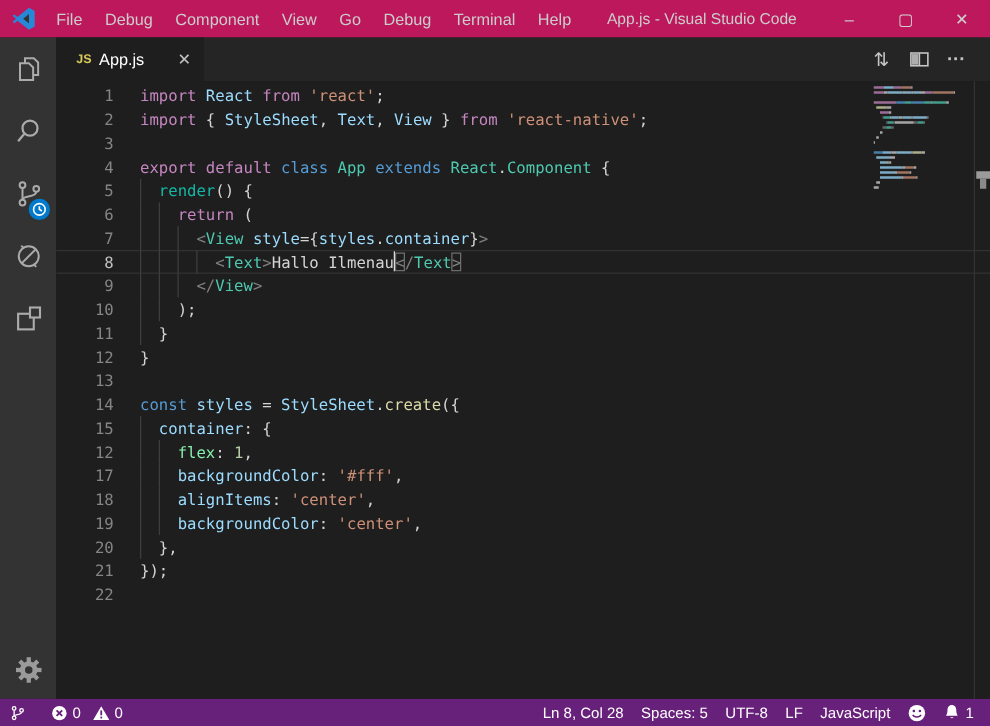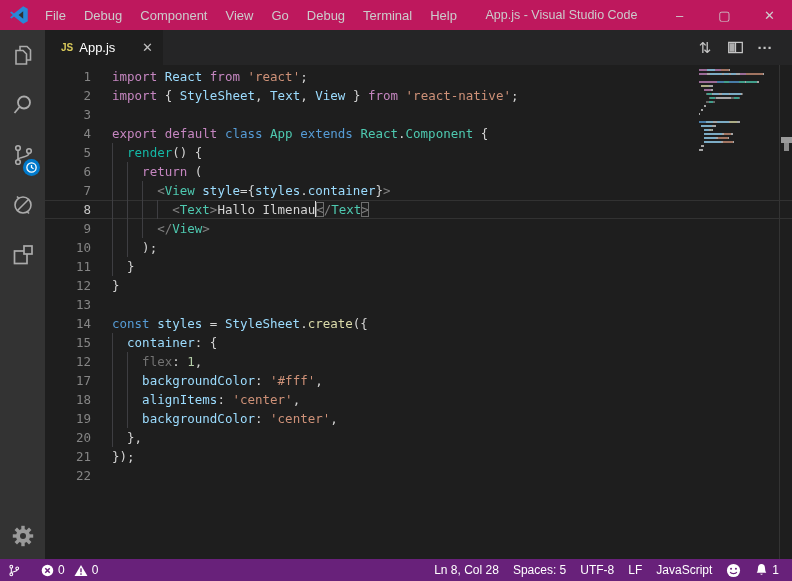--- a/index.html
+++ b/index.html
@@ -247,21 +247,21 @@
             <div class="line">
               <span class="ln">14</span>
               <span class="lc"><span style="color: rgb(86, 156, 214);">const </span><span style="color: rgb(156, 220, 254);">styles</span><span style="color: rgb(212, 212, 212);"> = </span><span style="color: rgb(156, 220, 254);">StyleSheet</span><span style="color: rgb(212, 212, 212);">.</span><span style="color: rgb(220, 220, 170);">create</span><span style="color: rgb(212, 212, 212);">({</span></span>
             </div>
             <div class="line">
               <span class="ln">15</span>
               <span class="lc"><i class="guide" style="left: 20.5px;"></i>  <span style="color: rgb(156, 220, 254);">container</span><span style="color: rgb(212, 212, 212);">: {</span></span>
             </div>
             <div class="line">
               <span class="ln">12</span>
-              <span class="lc"><i class="guide" style="left: 20.5px;"></i><i class="guide" style="left: 35.55px;"></i>    <span style="color: #737373;">flex</span><span style="color: rgb(212, 212, 212);">: </span><span style="color: rgb(181, 206, 168);">1</span><span style="color: rgb(212, 212, 212);">,</span></span>
+              <span class="lc"><i class="guide" style="left: 20.5px;"></i><i class="guide" style="left: 35.55px;"></i>    <span style="color: #86efac;">flex</span><span style="color: rgb(212, 212, 212);">: </span><span style="color: rgb(181, 206, 168);">1</span><span style="color: rgb(212, 212, 212);">,</span></span>
             </div>
             <div class="line">
               <span class="ln">17</span>
               <span class="lc"><i class="guide" style="left: 20.5px;"></i><i class="guide" style="left: 35.55px;"></i>    <span style="color: rgb(156, 220, 254);">backgroundColor</span><span style="color: rgb(212, 212, 212);">: </span><span style="color: rgb(206, 145, 120);">'#fff'</span><span style="color: rgb(212, 212, 212);">,</span></span>
             </div>
             <div class="line">
               <span class="ln">18</span>
               <span class="lc"><i class="guide" style="left: 20.5px;"></i><i class="guide" style="left: 35.55px;"></i>    <span style="color: rgb(156, 220, 254);">alignItems</span><span style="color: rgb(212, 212, 212);">: </span><span style="color: rgb(206, 145, 120);">'center'</span><span style="color: rgb(212, 212, 212);">,</span></span>
             </div>
             <div class="line">

